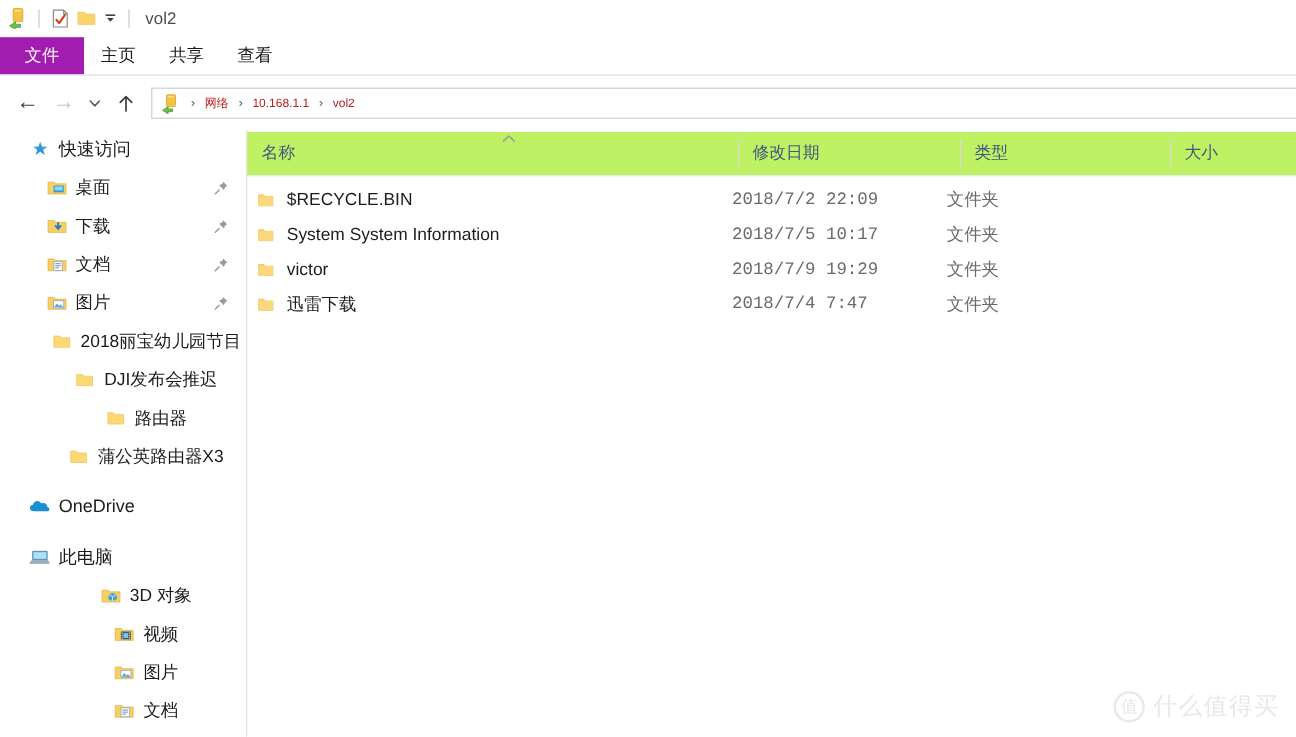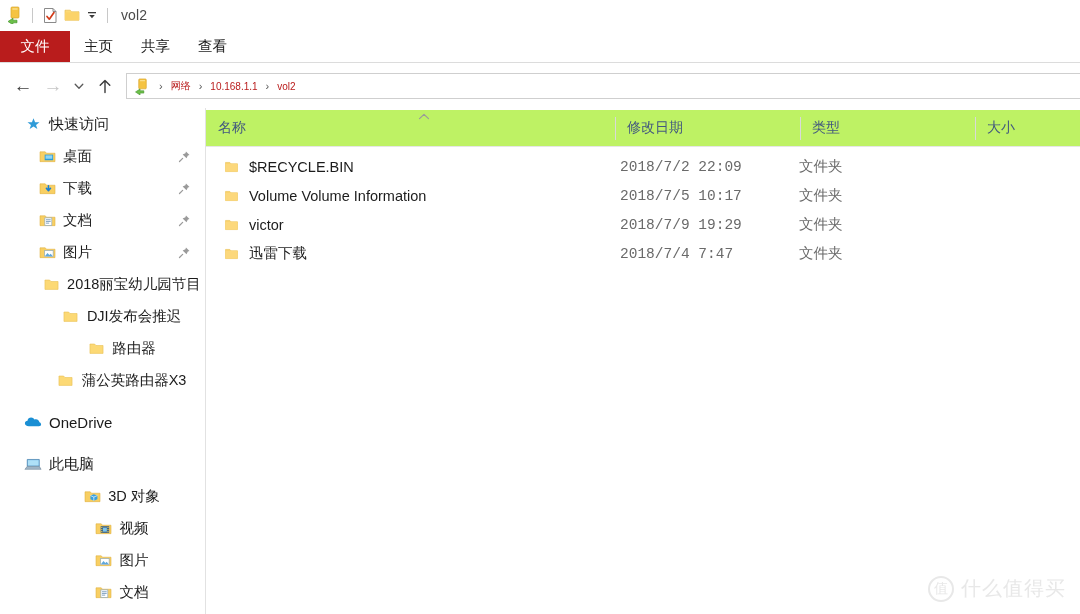--- a/index.html
+++ b/index.html
@@ -57,21 +57,21 @@
   }
   .tab {
     display: flex; align-items: center; justify-content: center;
     font-size: 14.5px;
     color: #1a1a1a;
     padding: 0 14px;
     height: 31px;
     cursor: default;
   }
   .tab.file {
-    background: #b91c1c;
+    background: #a21caf;
     color: #ffffff;
     min-width: 70px;
   }
   .ribbon-underline {
     position: absolute; left: 0; top: 62px;
     width: 1080px; height: 1px;
     background: #dcdcdc;
   }
 
   
@@ -182,21 +182,21 @@
     line-height: 11px;
   }
   .colheaders-underline {
     position: absolute; left: 206px; top: 146px;
     width: 874px; height: 1px;
     background: #e6e6e6;
   }
 
   
   .filelist {
-    position: absolute; left: 202px; top: 152px;
+    position: absolute; left: 192px; top: 152px;
     width: 874px; height: 462px;
   }
   .filerow {
     position: relative;
     height: 29px;
     display: flex; align-items: center;
     cursor: default;
   }
   .cell-name {
     position: absolute; left: 22px;
@@ -566,21 +566,21 @@
     </div>
 
     <div class="filerow">
       <div class="cell-name">
         <span class="folder-ico">
           <svg width="15" height="14" viewBox="0 0 16 15">
               <path d="M1.6 2.6 H6.2 L7.4 4.1 H14.4 V12.4 H1.6 Z" fill="#fbd36a" stroke="#e6bc4e" stroke-width=".6"></path>
               <path d="M1.6 4.1 H14.4 V12.4 H1.6 Z" fill="#fcd87c"></path>
             </svg>
         </span>
-        <span class="txt">Volume Volume Information</span>
+        <span class="txt">System System Information</span>
       </div>
       <div class="cell-date">2018/7/5 10:17</div>
       <div class="cell-type">文件夹</div>
       <div class="cell-size"></div>
     </div>
 
     <div class="filerow">
       <div class="cell-name">
         <span class="folder-ico">
           <svg width="15" height="14" viewBox="0 0 16 15">

